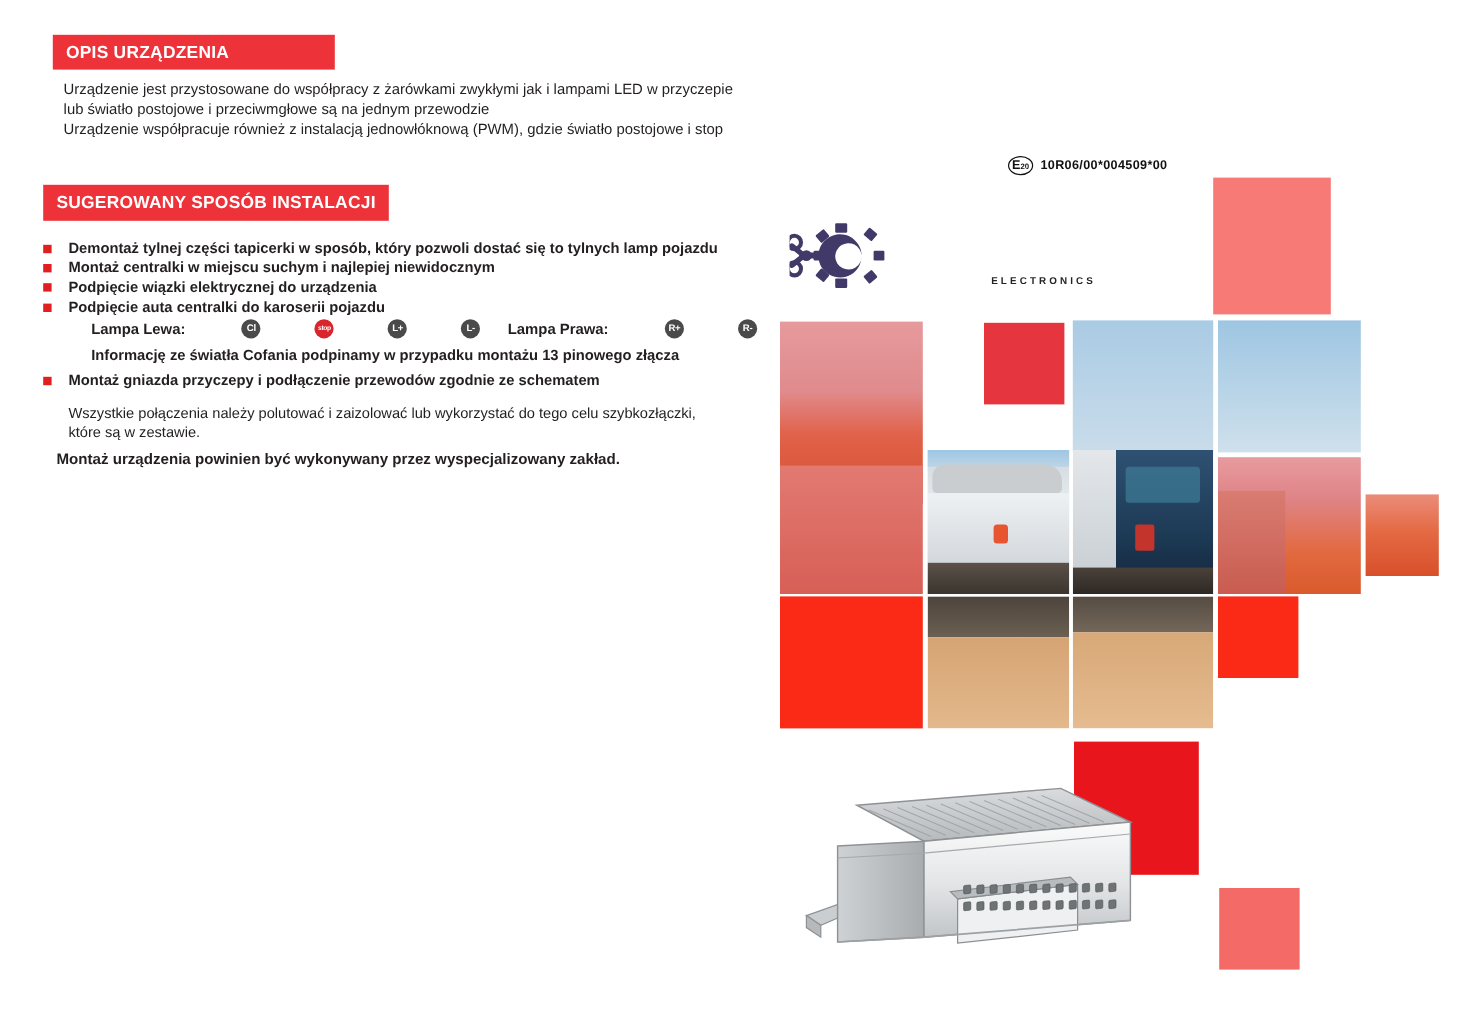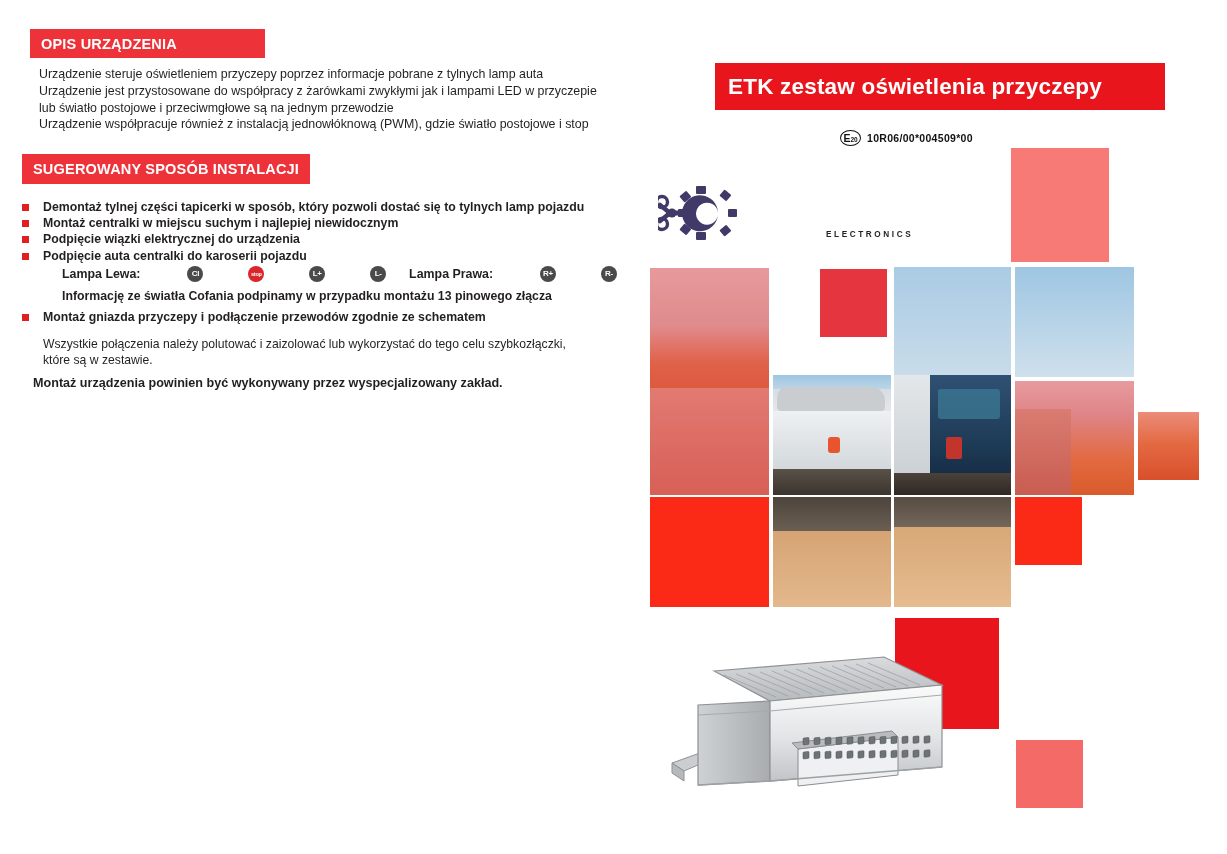--- a/index.html
+++ b/index.html
@@ -12,21 +12,21 @@
     height: 854px;
     position: relative;
     overflow: hidden;
     font-family: "Liberation Sans", sans-serif;
     color: #1a1a1a;
   }
 
   
   #left-panel {
     position: absolute;
-    left: 0; top: 0;
+    left: 14px; top: 0;
     width: 640px; height: 854px;
   }
 
   .section-header {
     position: absolute;
     background: #ee3239;
     color: #ffffff;
     font-weight: bold;
     letter-spacing: 0.2px;
     display: flex;
@@ -238,21 +238,20 @@
   #device { position: absolute; left: 30px; top: 645px; width: 320px; height: 160px; }
 </style>
 </head>
 <body>
 
 <div id="left-panel">
 
   <div class="section-header" id="header-opis">OPIS URZĄDZENIA</div>
 
   <div id="intro-paragraph">
-    <div>Urządzenie steruje oświetleniem przyczepy poprzez informacje pobrane z tylnych lamp auta</div>
     <div>Urządzenie jest przystosowane do współpracy z żarówkami zwykłymi jak i lampami LED w przyczepie</div>
     <div>lub światło postojowe i przeciwmgłowe są na jednym przewodzie</div>
     <div>Urządzenie współpracuje również z instalacją jednowłóknową (PWM), gdzie światło postojowe i stop</div>
   </div>
 
   <div class="section-header" id="header-instalacja">SUGEROWANY SPOSÓB INSTALACJI</div>
 
   <div id="install-list">
 
     <div class="li-row">
@@ -349,21 +348,20 @@
       <div style="position:absolute;left:0;top:30px;width:117px;height:80px;background:linear-gradient(#d8a877,#e5bc90);"></div>
     </div>
 
     <div class="tile solid-bright" style="left:375px; top:497px; width:67px; height:68px;"></div>
 
     <div class="tile solid-red" style="left:255px; top:618px; width:104px; height:111px;"></div>
 
     <div class="tile solid-pink2" style="left:376px; top:740px; width:67px; height:68px;"></div>
   </div>
 
-  <div id="title-banner">ETK  zestaw oświetlenia przyczepy</div>
 
   <div id="emark-row">
     <div id="emark-circle">
       <span>E</span>
         <sup>20</sup>
     </div>
     <div id="emark-code">10R06/00*004509*00</div>
   </div>
 
   <div id="logo">

